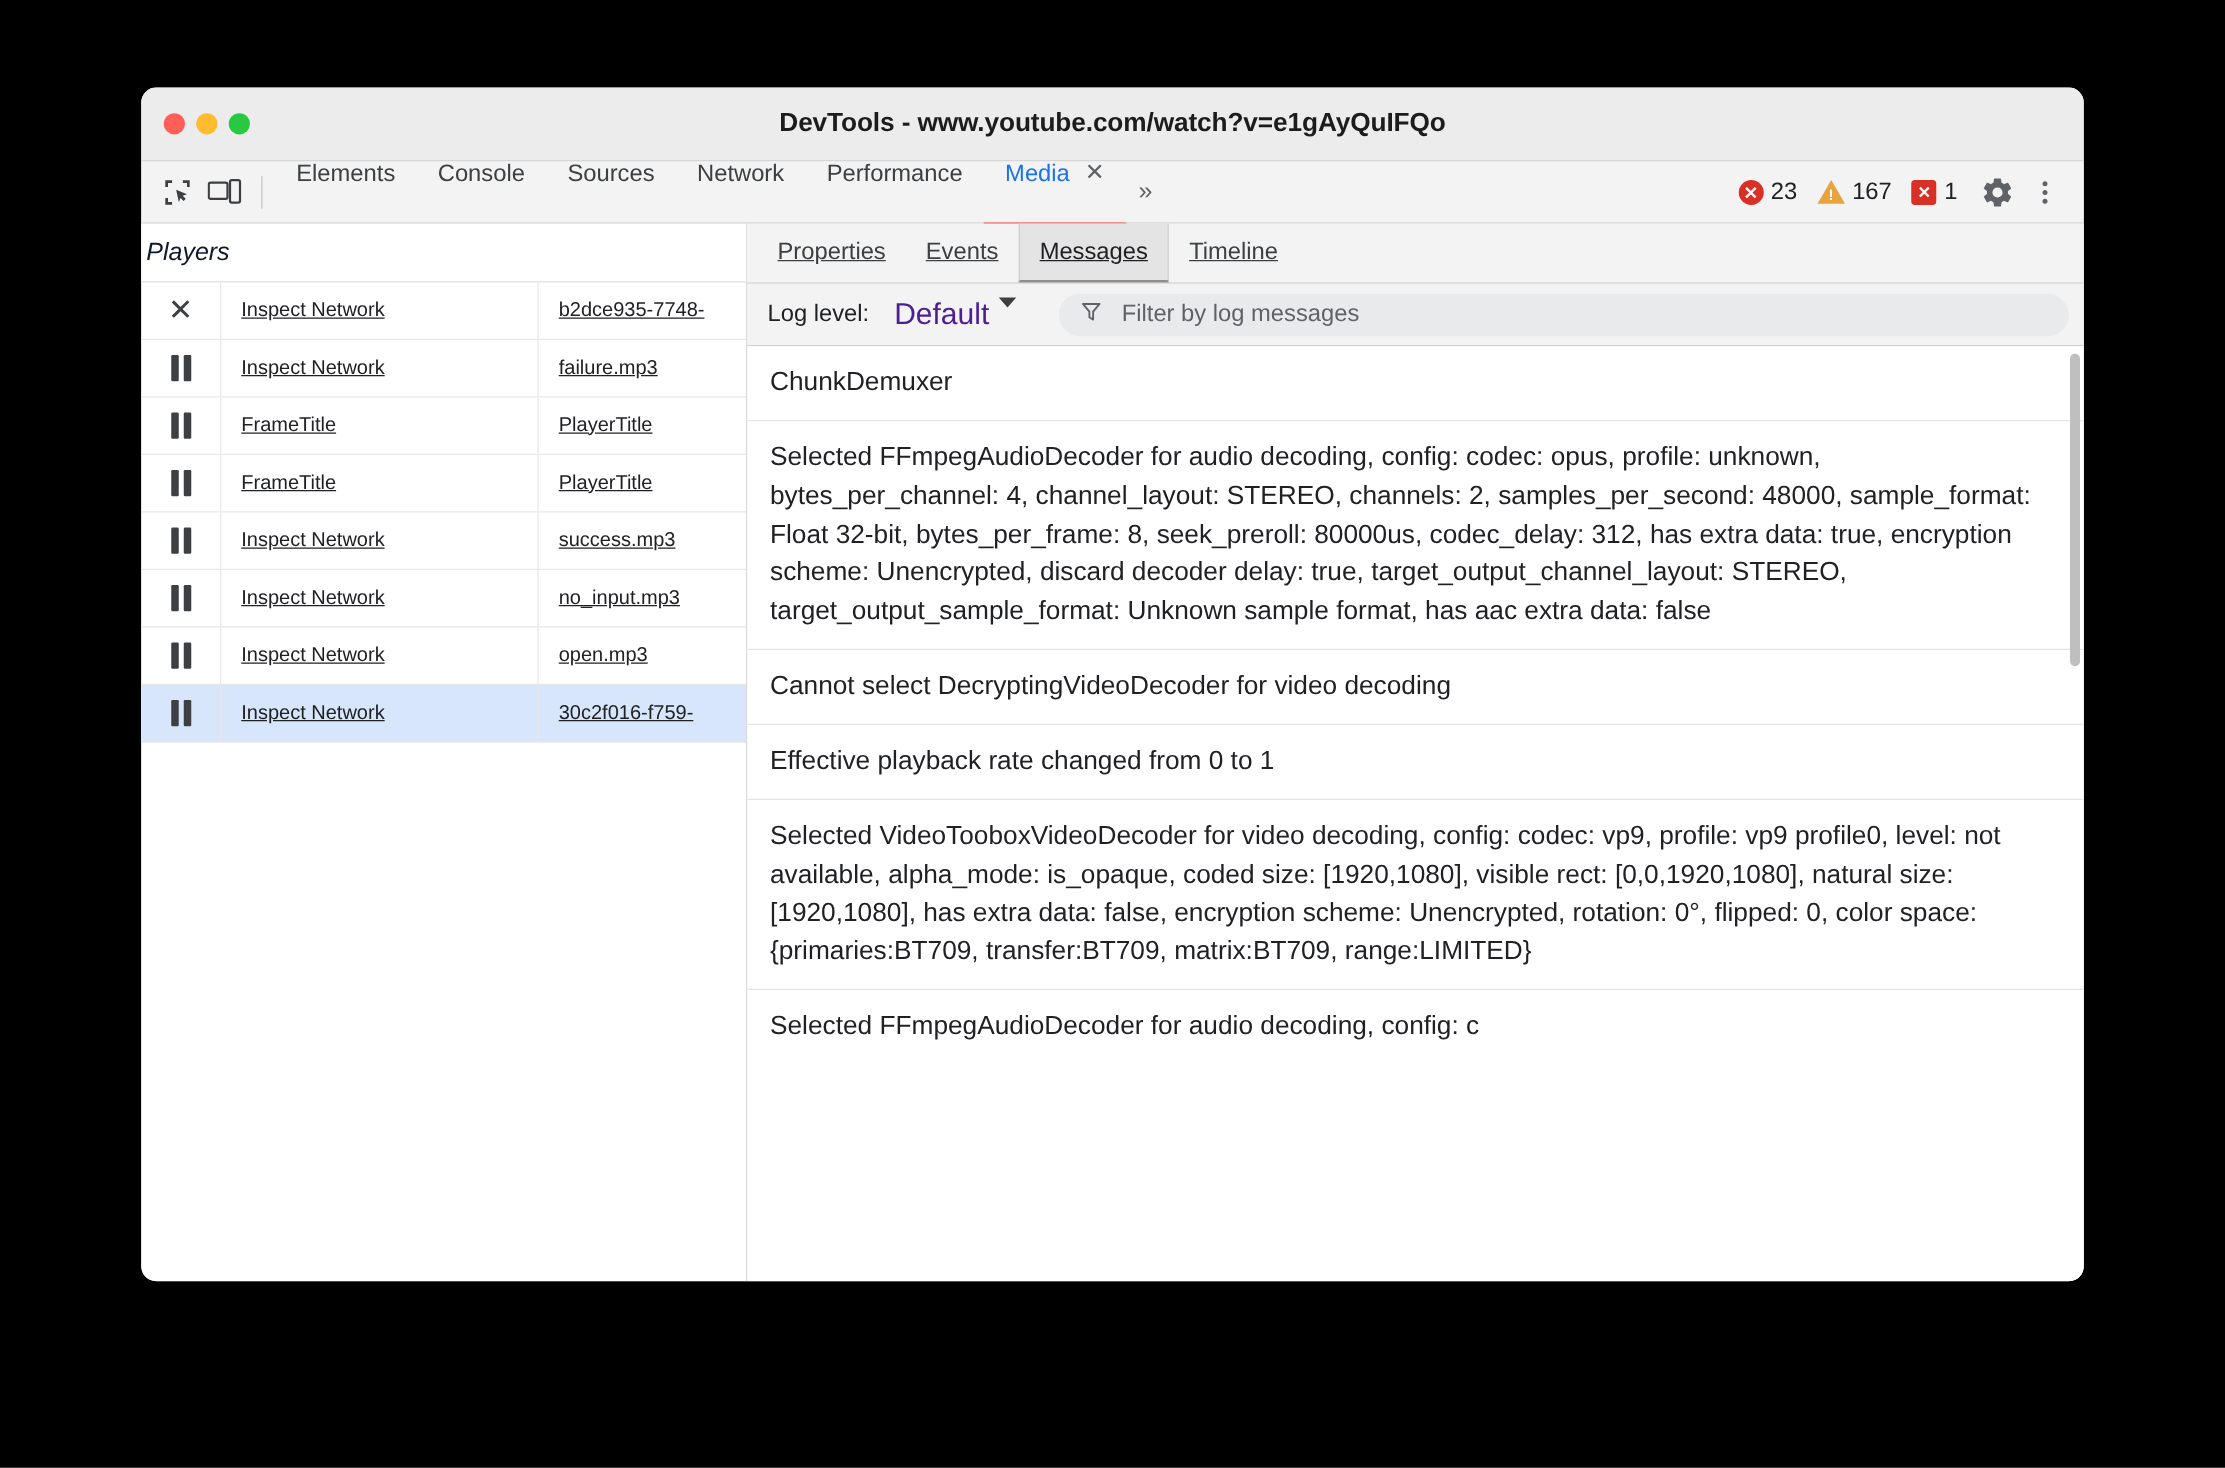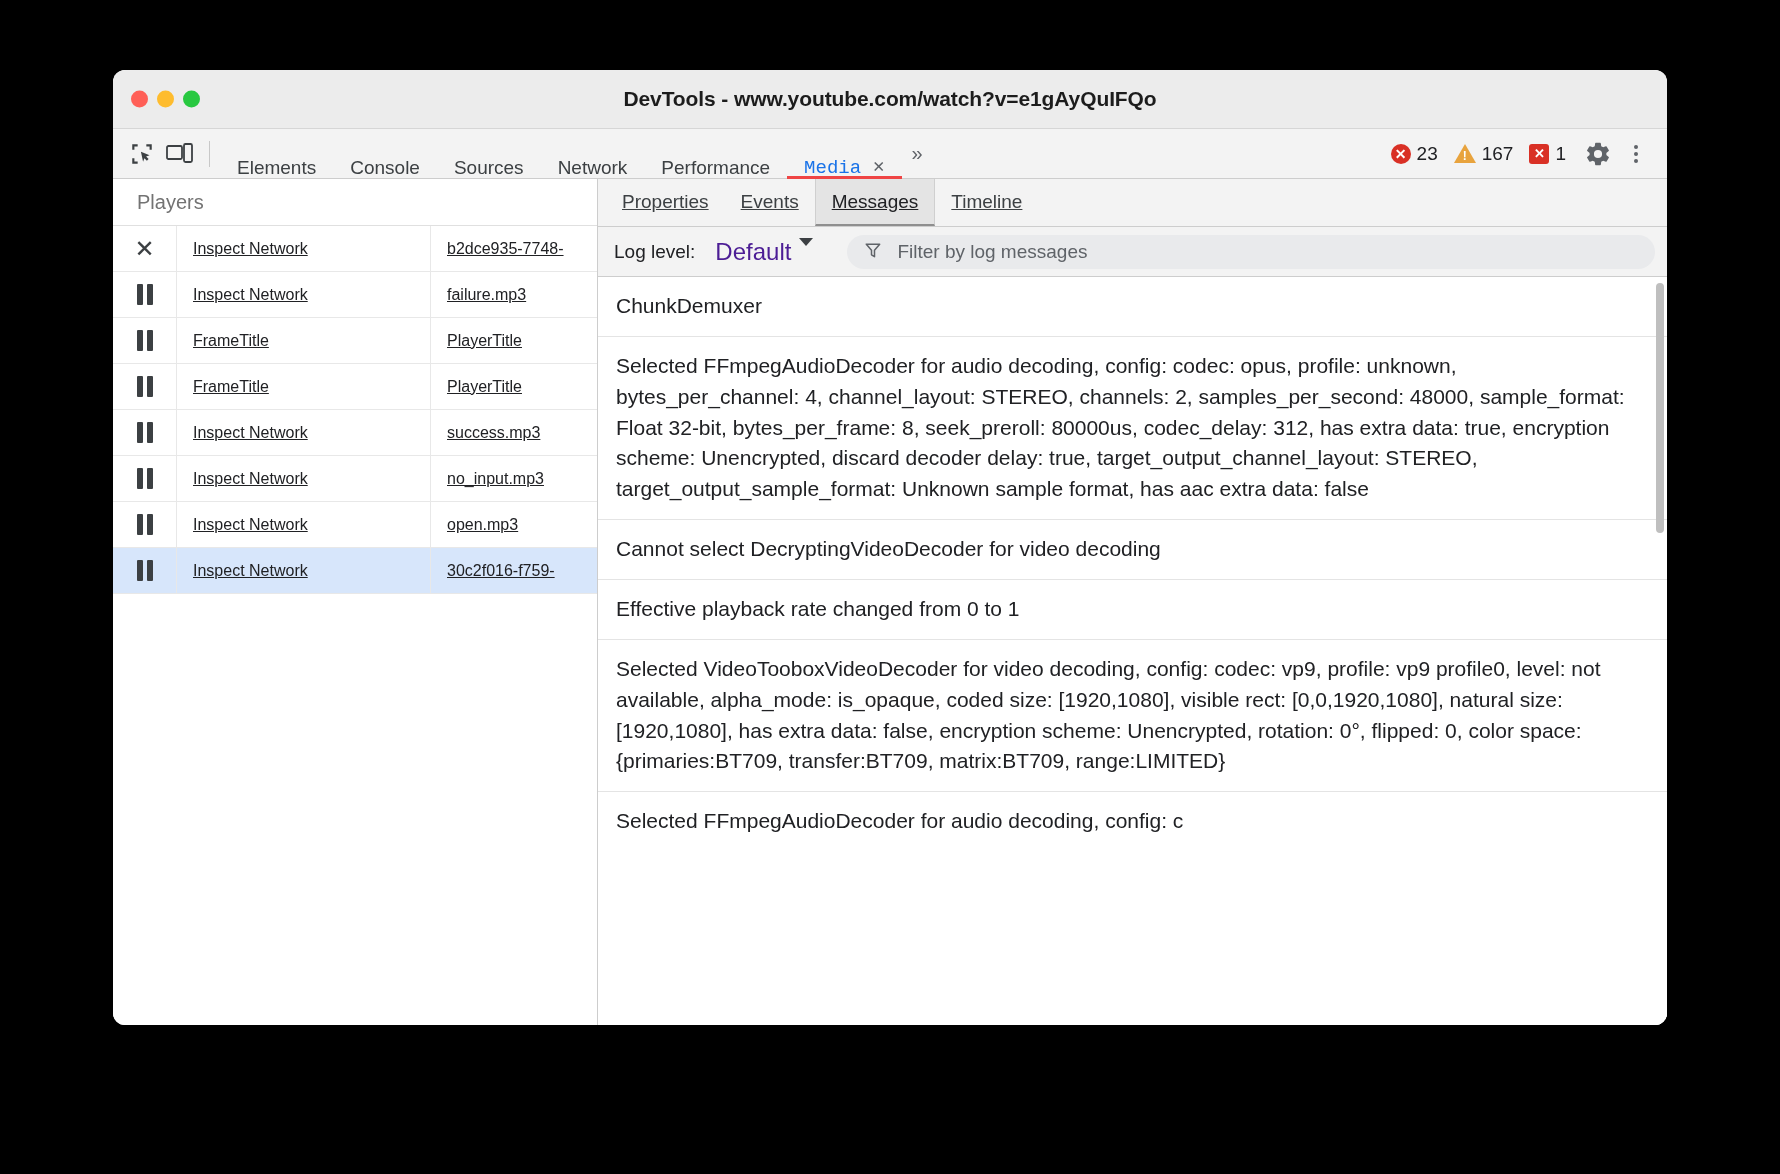--- a/index.html
+++ b/index.html
@@ -94,34 +94,32 @@
     background: #c8c8c8;
     margin: 0 10px;
   }
   .dt-tabs {
     display: flex;
     align-items: stretch;
     height: 50px;
   }
   .dt-tab {
     display: flex;
-    align-items: center;
+    align-items: flex-start;
     padding: 0 17px;
     font-size: 19px;
     color: #3c4043;
     cursor: pointer;
     border-bottom: 3px solid transparent;
     box-sizing: border-box;
     white-space: nowrap;
-    margin-top: 31px;
   }
   .dt-tab.active {
     color: #1a73e8;
-    border-bottom: 3px solid #ef4444;
-    font-family: Liberation Mono, monospace;
+    border-bottom: 1px solid #ef4444;
   }
   .dt-tab .close-x {
     margin-left: 12px;
     font-size: 19px;
     color: #5f6368;
     line-height: 1;
   }
   .dt-more {
     display: flex;
     align-items: center;
@@ -196,25 +194,26 @@
     display: flex;
     flex-direction: column;
     background: #fff;
     min-height: 0;
   }
   .players-header {
     height: 46px;
     flex: 0 0 46px;
     display: flex;
     align-items: center;
-    padding-left: 24px;
+    padding-left: 4px;
     font-size: 20px;
-    color: #737373;
+    color: #0f172a;
     border-bottom: 1px solid #e0e0e0;
     background: #fff;
+    font-style: italic;
   }
   .players-list {
     flex: 1 1 auto;
     overflow: hidden;
   }
   .player-row {
     display: flex;
     align-items: center;
     height: 46px;
     border-bottom: 1px solid #e8e8e8;

